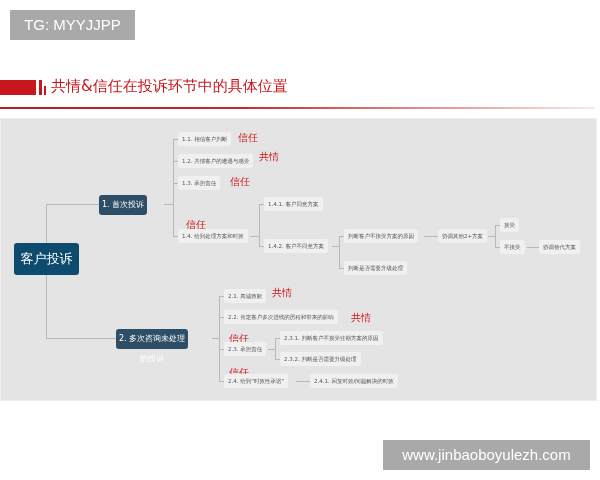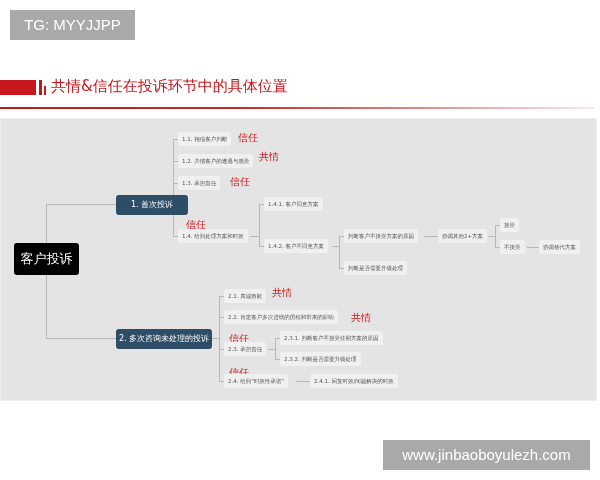--- a/index.html
+++ b/index.html
@@ -31,21 +31,21 @@
 
   .panel {
     position: absolute; left: 0; top: 118px; width: 597px; height: 283px;
     background: #e4e4e4; border: 1px solid #eeeeee;
   }
 
   .line { position: absolute; background: #b8b8b8; }
 
   .root {
     position: absolute; left: 14px; top: 243px; width: 65px; height: 32px;
-    background: #000000; color: #ffffff; font-size: 13px; line-height: 32px;
+    background: #0c4a6e; color: #ffffff; font-size: 13px; line-height: 32px;
     text-align: center; border-radius: 3px;
   }
   .branch {
     position: absolute; height: 20px; background: #2d4e66; color: #ffffff;
     font-size: 8px; line-height: 20px; text-align: center; border-radius: 3px;
   }
   .node {
     position: absolute; height: 14px; background: #f0f0f0; color: #555555;
     font-size: 5.5px; line-height: 14px; padding: 0 4px; white-space: nowrap; border-radius: 2px;
   }
@@ -103,40 +103,40 @@
 
 <div class="line" style="left:268px; top:349px; width:8px; height:1px;"></div>
 <div class="line" style="left:275px; top:338px; width:1px; height:22px;"></div>
 <div class="line" style="left:275px; top:338px; width:5px; height:1px;"></div>
 <div class="line" style="left:275px; top:359px; width:5px; height:1px;"></div>
 
 <div class="line" style="left:296px; top:381px; width:14px; height:1px;"></div>
 
 <div class="root">客户投诉</div>
 
-<div class="branch" style="left:116px; top:195px; width:72px;">1. 首次投诉</div>
+<div class="branch" style="left:99px; top:195px; width:48px;">1. 首次投诉</div>
 <div class="node" style="left:178px; top:132px;">1.1. 相信客户判断</div>
 <div class="tag" style="left:238px; top:131px;">信任</div>
 <div class="node" style="left:178px; top:154px;">1.2. 共情客户的遭遇与感受</div>
 <div class="tag" style="left:259px; top:150px;">共情</div>
 <div class="node" style="left:178px; top:176px;">1.3. 承担责任</div>
 <div class="tag" style="left:230px; top:175px;">信任</div>
 <div class="tag" style="left:186px; top:218px;">信任</div>
 <div class="node" style="left:178px; top:229px;">1.4. 给到处理方案和时效</div>
 
 <div class="node" style="left:264px; top:197px;">1.4.1. 客户同意方案</div>
 <div class="node" style="left:264px; top:239px;">1.4.2. 客户不同意方案</div>
 <div class="node" style="left:344px; top:229px;">判断客户不接受方案的原因</div>
 <div class="node" style="left:344px; top:261px;">判断是否需要升级处理</div>
 <div class="node" style="left:438px; top:229px;">协调其他2+方案</div>
 <div class="node" style="left:500px; top:218px;">接受</div>
 <div class="node" style="left:500px; top:240px;">不接受</div>
 <div class="node" style="left:539px; top:240px;">协调替代方案</div>
 
-<div class="branch" style="left:116px; top:329px; width:96px;">2. 多次咨询未处理的投诉</div>
+<div class="branch" style="left:116px; top:329px; width:72px;">2. 多次咨询未处理的投诉</div>
 <div class="node" style="left:224px; top:289px;">2.1. 真诚致歉</div>
 <div class="tag" style="left:272px; top:286px;">共情</div>
 <div class="node" style="left:224px; top:310px;">2.2. 肯定客户多次进线的历程和带来的影响</div>
 <div class="tag" style="left:351px; top:311px;">共情</div>
 <div class="tag" style="left:229px; top:332px;">信任</div>
 <div class="node" style="left:224px; top:342px;">2.3. 承担责任</div>
 <div class="node" style="left:280px; top:331px;">2.3.1. 判断客户不接受往期方案的原因</div>
 <div class="node" style="left:280px; top:352px;">2.3.2. 判断是否需要升级处理</div>
 <div class="tag" style="left:229px; top:366px;">信任</div>
 <div class="node" style="left:224px; top:374px;">2.4. 给到“时效性承诺”</div>

